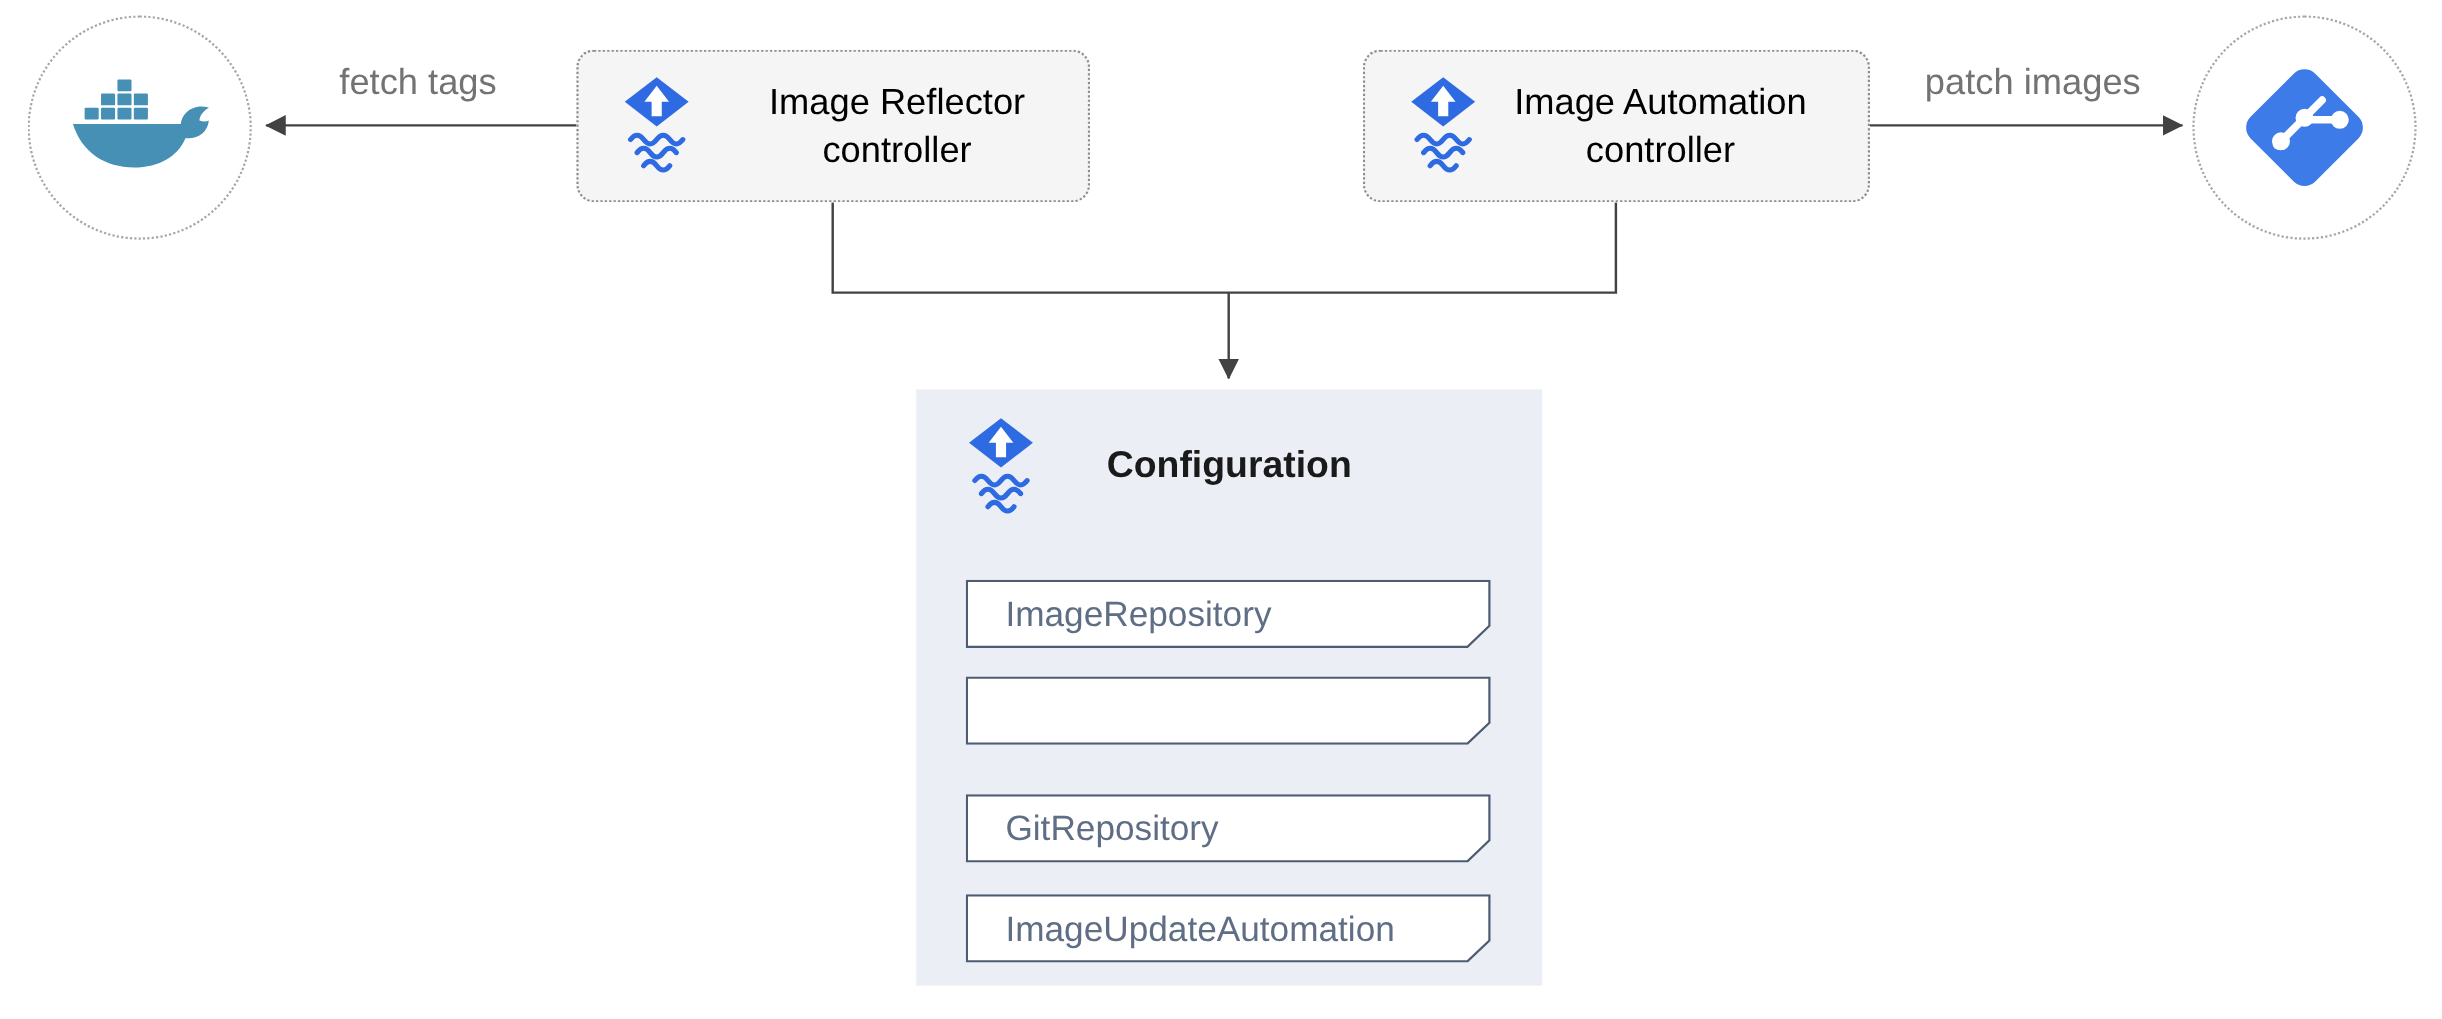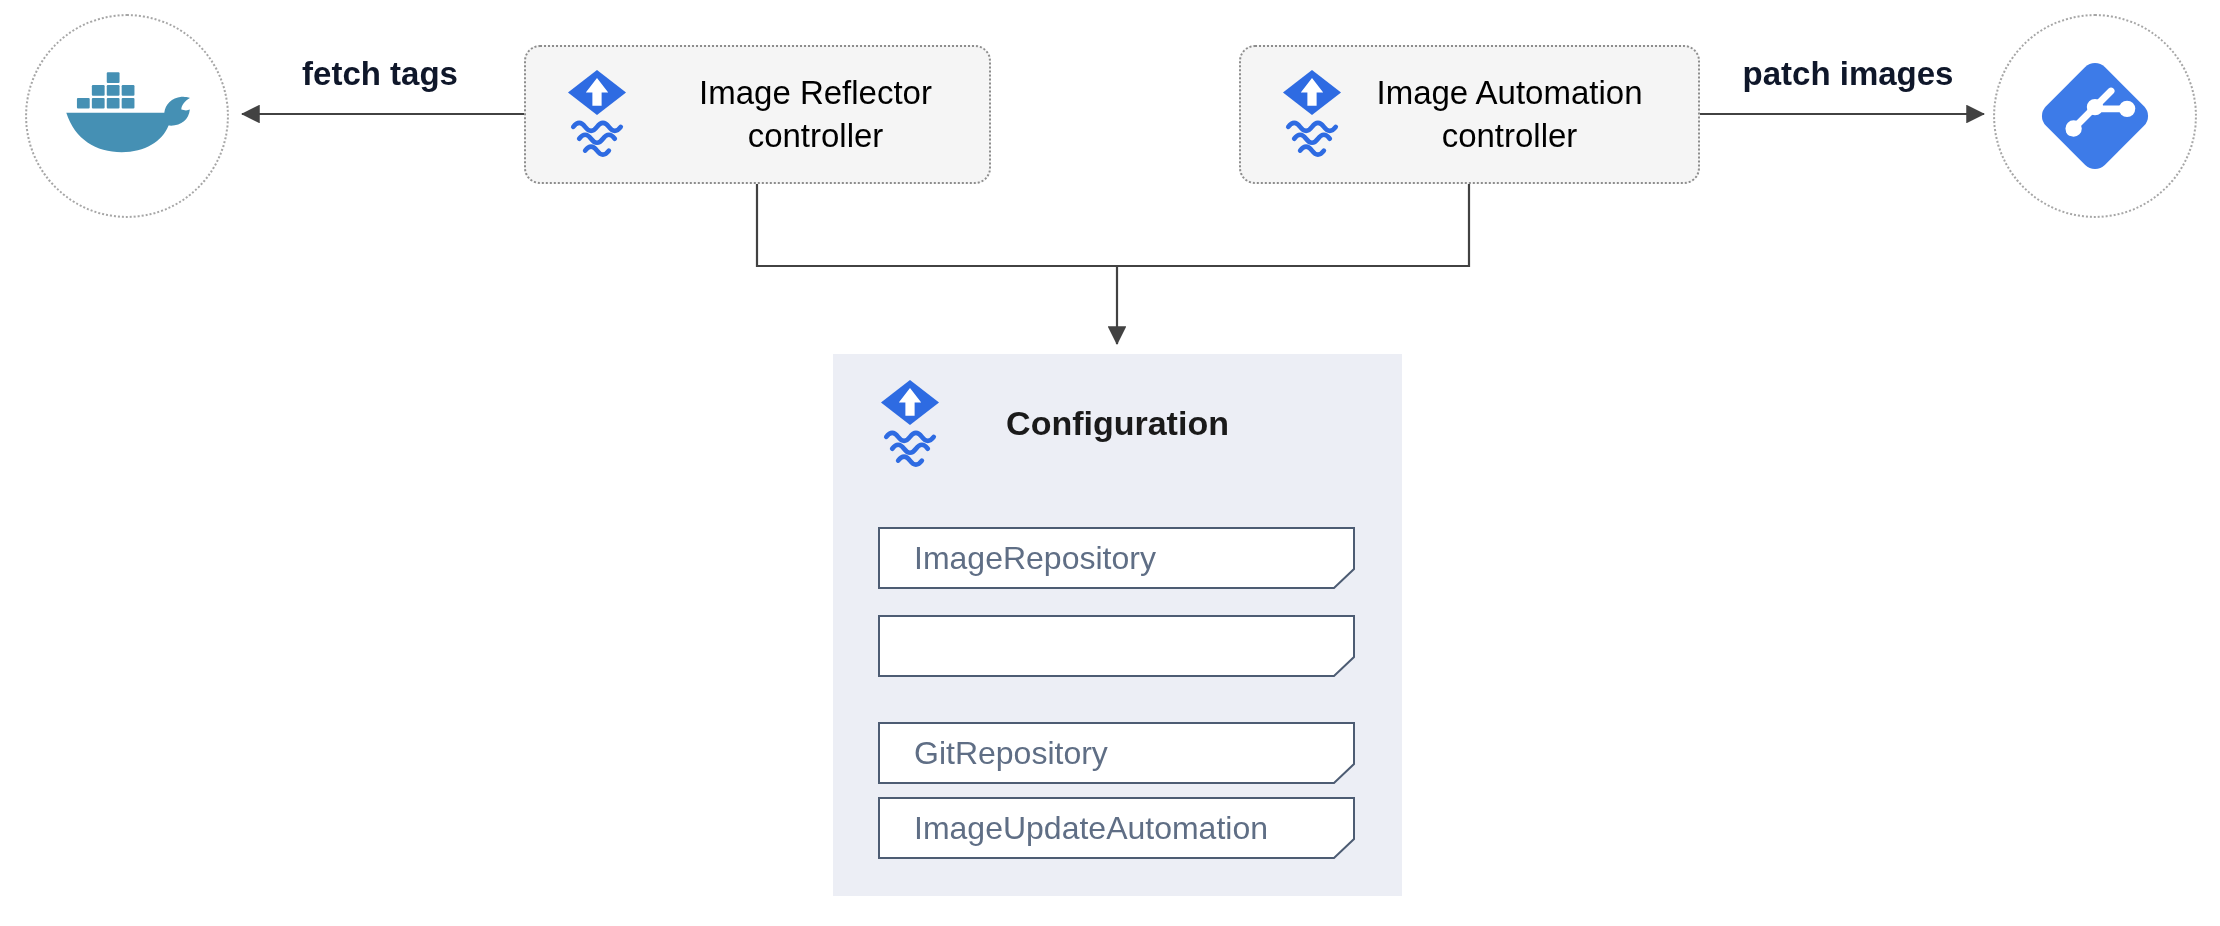--- a/index.html
+++ b/index.html
@@ -40,21 +40,21 @@
   .ctrl-automation { left: 1239px; width: 461px; }
   .ctrl-box .flux-svg { width: 66px; height: 94px; flex: none; }
   .ctrl-label {
     flex: 1; text-align: center;
     font-size: 33px; line-height: 1.3; color: #000000;
   }
 
   
   .edge-label {
     position: absolute; top: 55px; width: 300px;
-    text-align: center; font-size: 33px; color: #0f172a; font-weight: bold;
+    text-align: center; font-size: 33px; color: #737373;
   }
   .edge-label-left { left: 230px; }
   .edge-label-right { left: 1698px; }
 
   
   .overlay { position: absolute; left: 0; top: 0; pointer-events: none; }
   .overlay line, .overlay polyline {
     stroke: #424242; stroke-width: 2.2; fill: none;
   }
 
@@ -69,21 +69,21 @@
   .config-icon { position: absolute; left: 44px; top: 24px; width: 66px; height: 94px; }
   .config-title {
     position: absolute; left: 0; top: 50px; width: 100%;
     text-align: center; font-weight: bold;
     font-size: 34px; color: #1a1a1a;
   }
   .card { position: absolute; left: 45px; width: 478px; height: 62px; }
   .card-1 { top: 173px; }
   .card-2 { top: 261px; }
   .card-3 { top: 368px; }
-  .card-4 { top: 443px; text-align: right; }
+  .card-4 { top: 459px; text-align: right; }
   .card svg { position: absolute; left: 0; top: 0; }
   .card-label {
     position: absolute; left: 36px; top: 0; height: 100%;
     display: flex; align-items: center;
     font-size: 32px; color: #5f6e85;
   }
 
   .defs-svg { position: absolute; width: 0; height: 0; overflow: hidden; }
 </style>
 </head>

